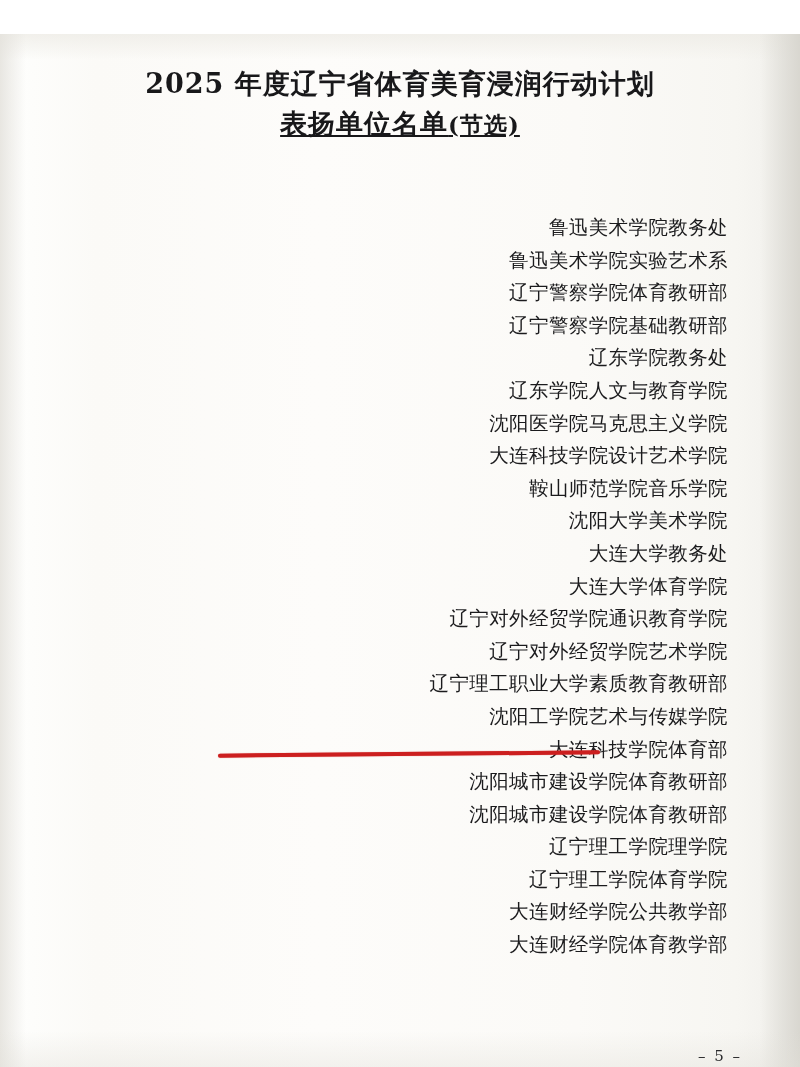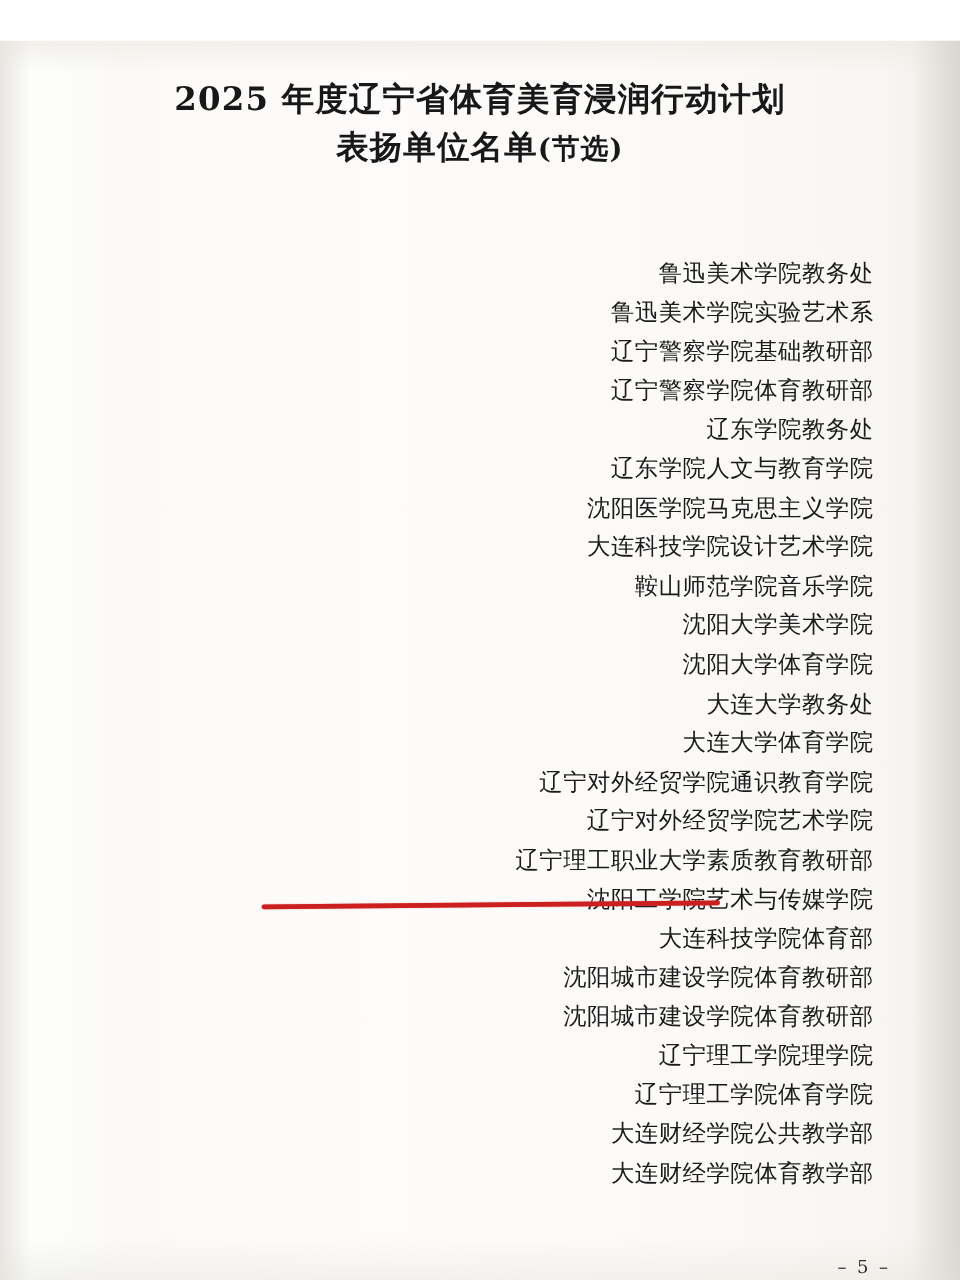--- a/index.html
+++ b/index.html
@@ -65,20 +65,21 @@
     color: #18181a;
     letter-spacing: 1px;
   }
   .title-line-1 {
     font-size: 27px;
     line-height: 40px;
   }
   .title-line-2 {
     font-size: 27px;
     line-height: 40px;
+    text-decoration: underline;
   }
   .title-suffix {
     font-size: 23px;
     font-weight: bold;
   }
 
   .list-block {
     position: absolute;
     top: 178px;
     left: 258px;
@@ -129,29 +130,28 @@
   <div class="title-block">
     <div class="title-line title-line-1">2025 年度辽宁省体育美育浸润行动计划</div>
     <div class="title-line title-line-2">
       <span>表扬单位名单</span><span class="title-suffix">(节选)</span>
     </div>
   </div>
 
   <div class="list-block" id="unit-list">
       <div class="list-item">鲁迅美术学院教务处</div>
       <div class="list-item">鲁迅美术学院实验艺术系</div>
+      <div class="list-item">辽宁警察学院体育教研部</div>
       <div class="list-item">辽宁警察学院基础教研部</div>
-      <div class="list-item">辽宁警察学院体育教研部</div>
       <div class="list-item">辽东学院教务处</div>
       <div class="list-item">辽东学院人文与教育学院</div>
       <div class="list-item">沈阳医学院马克思主义学院</div>
       <div class="list-item">大连科技学院设计艺术学院</div>
       <div class="list-item">鞍山师范学院音乐学院</div>
       <div class="list-item">沈阳大学美术学院</div>
-      <div class="list-item">沈阳大学体育学院</div>
       <div class="list-item">大连大学教务处</div>
       <div class="list-item">大连大学体育学院</div>
       <div class="list-item">辽宁对外经贸学院通识教育学院</div>
       <div class="list-item">辽宁对外经贸学院艺术学院</div>
       <div class="list-item">辽宁理工职业大学素质教育教研部</div>
       <div class="list-item">沈阳工学院艺术与传媒学院</div>
       <div class="list-item">大连科技学院体育部</div>
       <div class="list-item">沈阳城市建设学院体育教研部</div>
       <div class="list-item">沈阳城市建设学院体育教研部</div>
       <div class="list-item">辽宁理工学院理学院</div>

